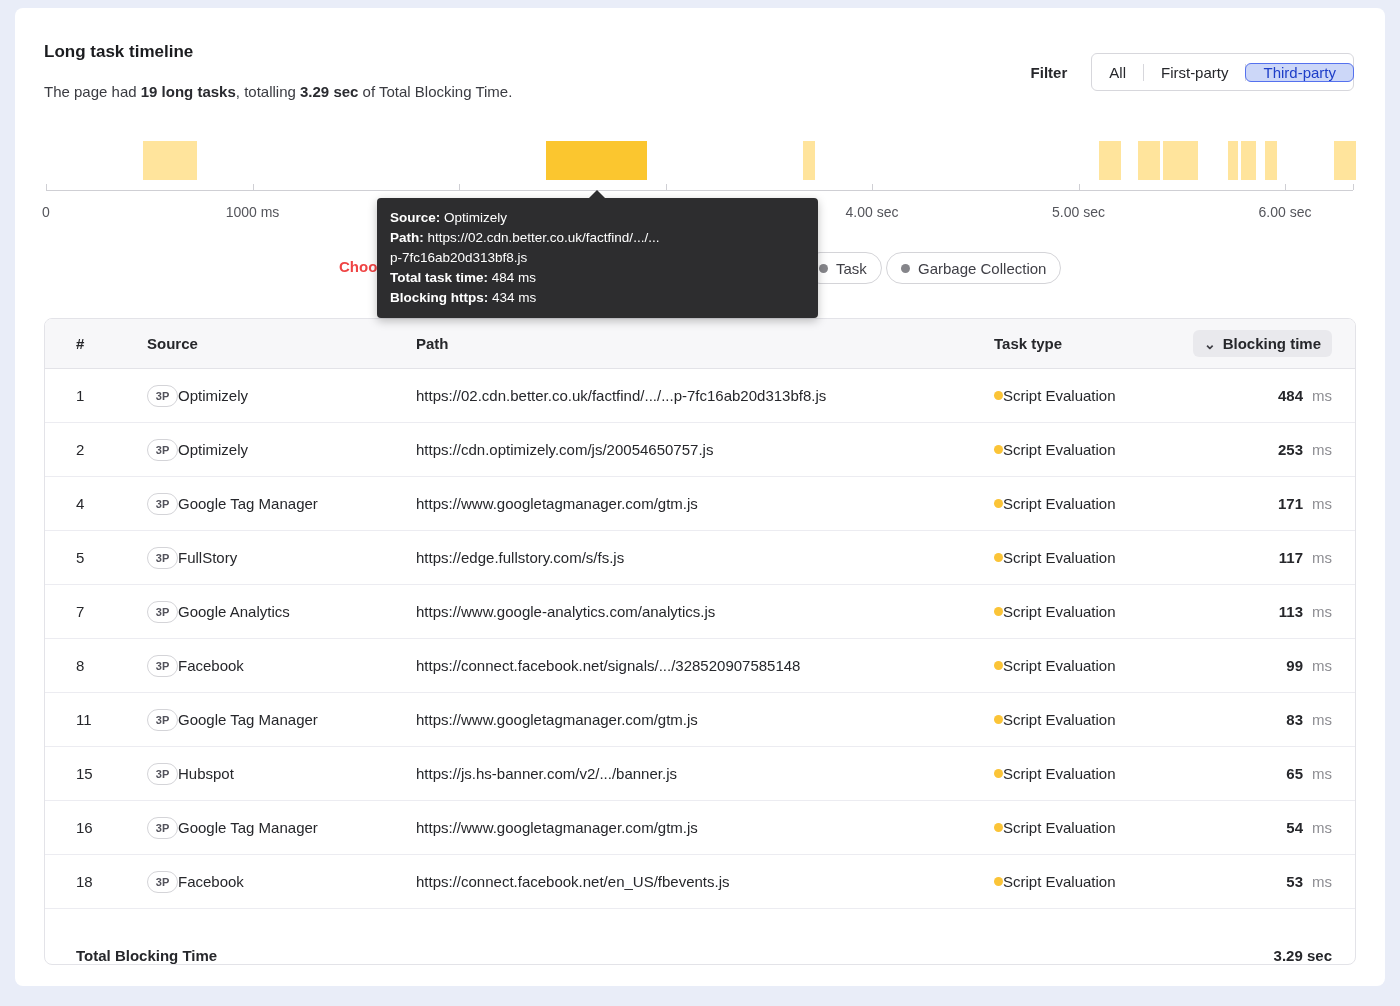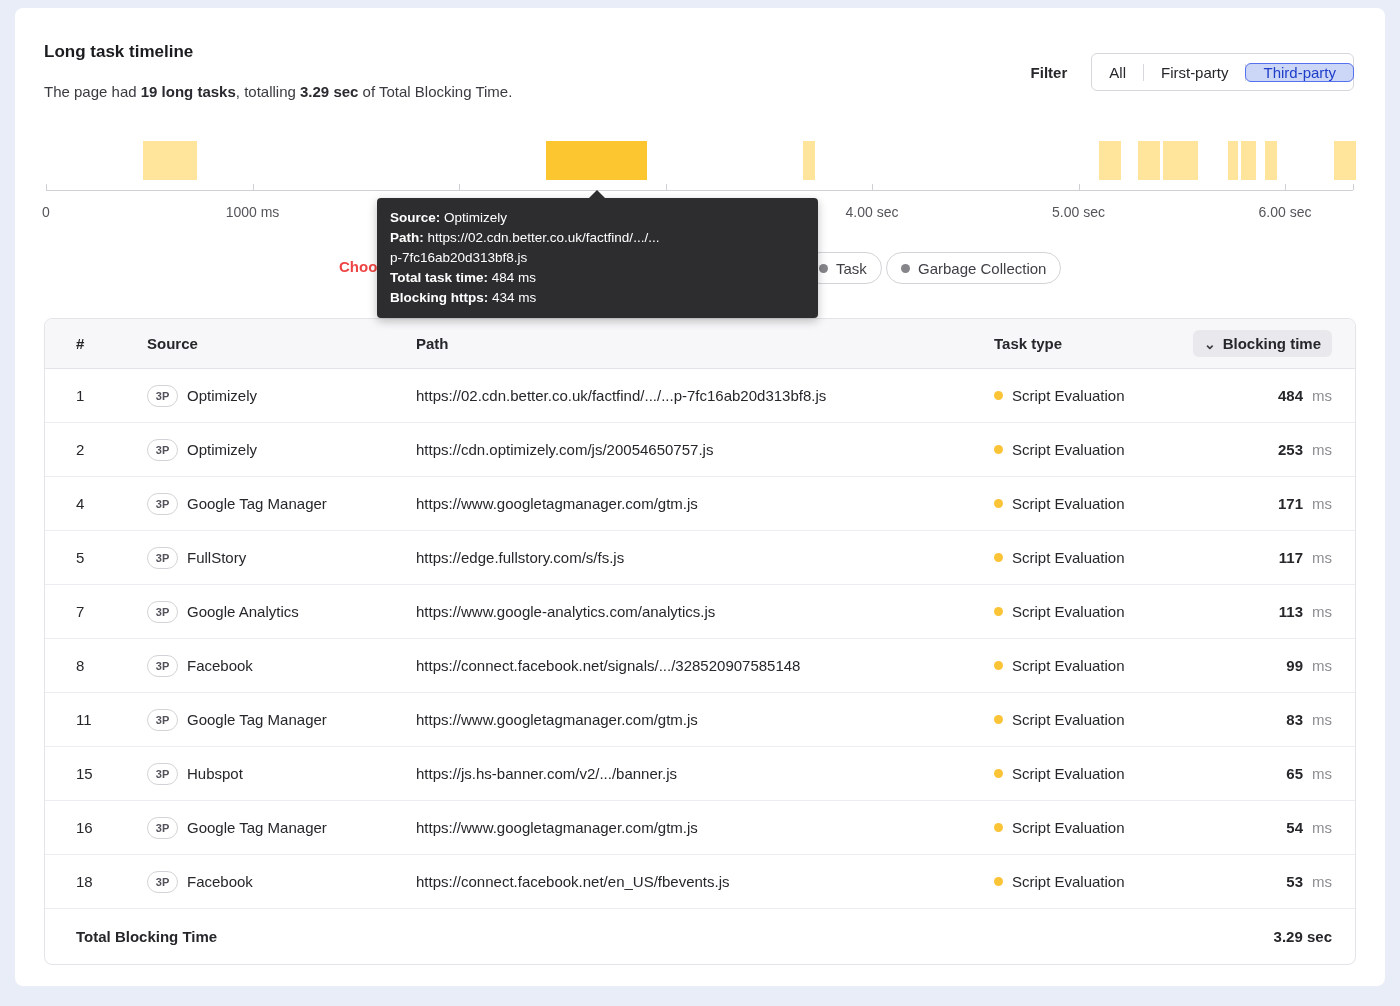--- a/index.html
+++ b/index.html
@@ -54,28 +54,28 @@
   .table { position:absolute; left:29px; top:310px; width:1312px; border:1px solid #e3e3e8;
            border-radius:8px; overflow:hidden; font-size:15px; background:#fff; }
   .thead, .trow { display:grid; grid-template-columns:71px 269px 578px 240px 1fr;
                   align-items:center; padding:0 23px 0 31px; }
   .thead { height:50px; background:#f7f7f9; border-bottom:1px solid #e3e3e8; font-weight:700; color:#26272b; }
   .th-right { grid-column:4 / 6; display:flex; justify-content:space-between; align-items:center; }
   .sort-chip { display:flex; align-items:center; gap:7px; background:#e9e9ed; border-radius:6px;
                padding:5px 11px; font-weight:700; cursor:pointer; white-space:nowrap; }
   .chev { font-size:14px; line-height:10px; color:#3f3f46; }
   .trow { height:54px; border-bottom:1px solid #ececf1; }
-  .source-cell, .tt-cell { display:flex; align-items:center; gap:9px; }
+  .source-cell, .tt-cell { display:flex; align-items:center; }
   .badge { display:inline-flex; align-items:center; justify-content:center; height:22px; min-width:31px;
            padding:0 7px; border:1px solid #d4d4d8; border-radius:11px; background:#fff;
            font-size:11px; font-weight:700; color:#52525b; flex:none; }
   .tt-dot { width:9px; height:9px; border-radius:50%; background:#fbc437; flex:none; }
   .time-cell { justify-self:end; white-space:nowrap; font-weight:700; color:#26272b; }
   .time-cell .unit { font-weight:400; color:#8e8e93; margin-left:9px; }
-  .tfoot { display:flex; justify-content:space-between; align-items:center; height:55px;
+  .tfoot { display:flex; justify-content:space-between; align-items:flex-end; height:55px;
            padding:0 23px 0 31px; font-weight:700; color:#26272b; }
 </style>
 </head>
 <body>
 
 <div class="card">
 
   <div class="title">Long task timeline</div>
 
   <div class="subtitle"><span>The page had </span><b>19 long tasks</b><span>, totalling </span><b>3.29 sec</b><span> of Total Blocking Time.</span></div>

